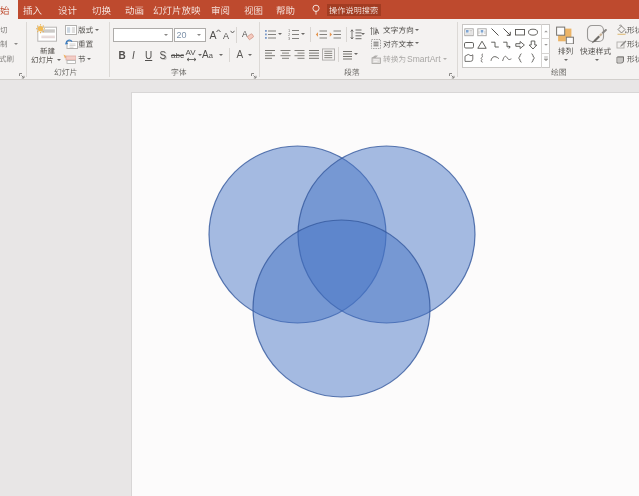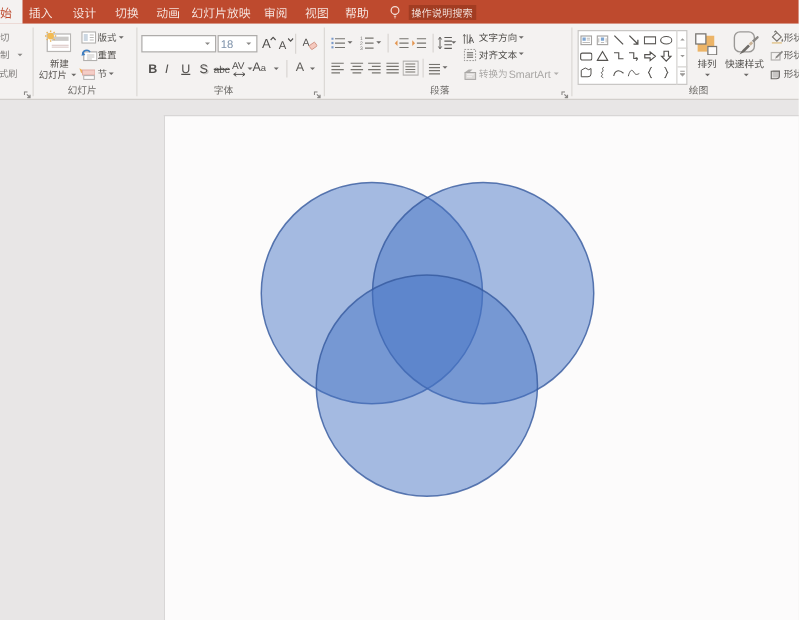--- a/index.html
+++ b/index.html
@@ -108,21 +108,21 @@
       <rect x="3" y="2" width="10" height="4" fill="#f4cdc6" stroke="#dfaaa2" stroke-width="0.8"></rect>
       <rect x="4" y="6.5" width="8.5" height="3" fill="#fdfdfd" stroke="#b0aeac" stroke-width="0.8"></rect>
     </svg>
     <div style="position:absolute;left:77.5px;top:52.8px;width:8px;height:11px;line-height:0"><svg width="7.6" height="11.0" viewBox="0 0 7.6 11.0" style="overflow:visible">
         <path d="M5.9 5.1H6.5V7.7Q6.5 7.9 6.4 8.1Q6.3 8.2 6.1 8.3Q5.9 8.4 5.5 8.4Q5.2 8.4 4.6 8.4Q4.6 8.2 4.6 8.1Q4.5 7.9 4.5 7.8Q4.7 7.8 5 7.8Q5.2 7.8 5.4 7.8Q5.6 7.8 5.7 7.8Q5.8 7.8 5.8 7.8Q5.9 7.7 5.9 7.6ZM2.7 5.5H3.3V9.4H2.7ZM0.7 5.1H6.1V5.7H0.7ZM0.4 3.3H7.2V3.8H0.4ZM2.2 2.4H2.8V4.7H2.2ZM4.8 2.4H5.4V4.7H4.8Z" fill="#504e4b"></path>
       </svg></div>
     <div style="position:absolute;left:86.6px;top:57.5px;width:0;height:0;border-left:2.2px solid transparent;border-right:2.2px solid transparent;border-top:2.6px solid #6b6967"></div>
     <div style="position:absolute;left:112.5px;top:27.7px;width:60px;height:14.5px;background:#fff;border:1px solid #aeacaa"></div>
     <div style="position:absolute;left:164.2px;top:33.8px;width:0;height:0;border-left:2.3px solid transparent;border-right:2.3px solid transparent;border-top:2.8px solid #8a8886"></div>
     <div style="position:absolute;left:173.5px;top:27.7px;width:32.5px;height:14.5px;background:#fff;border:1px solid #aeacaa"></div>
-    <div style="position:absolute;left:176.5px;top:30px;font-size:9px;color:#7e92aa">18</div>
+    <div style="position:absolute;left:176.5px;top:30px;font-size:9px;color:#7e92aa">20</div>
     <div style="position:absolute;left:197.2px;top:33.8px;width:0;height:0;border-left:2.3px solid transparent;border-right:2.3px solid transparent;border-top:2.8px solid #8a8886"></div>
     <div style="position:absolute;left:209.5px;top:29px;font-size:10.5px;color:#514f4d">A</div>
     <svg style="position:absolute;left:216px;top:29px" width="5" height="4" viewBox="0 0 5 4">
       <path d="M0.5 3 L2.5 0.8 L4.5 3" stroke="#514f4d" stroke-width="0.9" fill="none"></path>
     </svg>
     <div style="position:absolute;left:223px;top:31px;font-size:9px;color:#514f4d">A</div>
     <svg style="position:absolute;left:229.5px;top:30px" width="5" height="4" viewBox="0 0 5 4">
       <path d="M0.5 0.8 L2.5 3 L4.5 0.8" stroke="#514f4d" stroke-width="0.9" fill="none"></path>
     </svg>
     <div style="position:absolute;left:236.0px;top:27px;width:1px;height:16px;background:#d9d6d3"></div>

